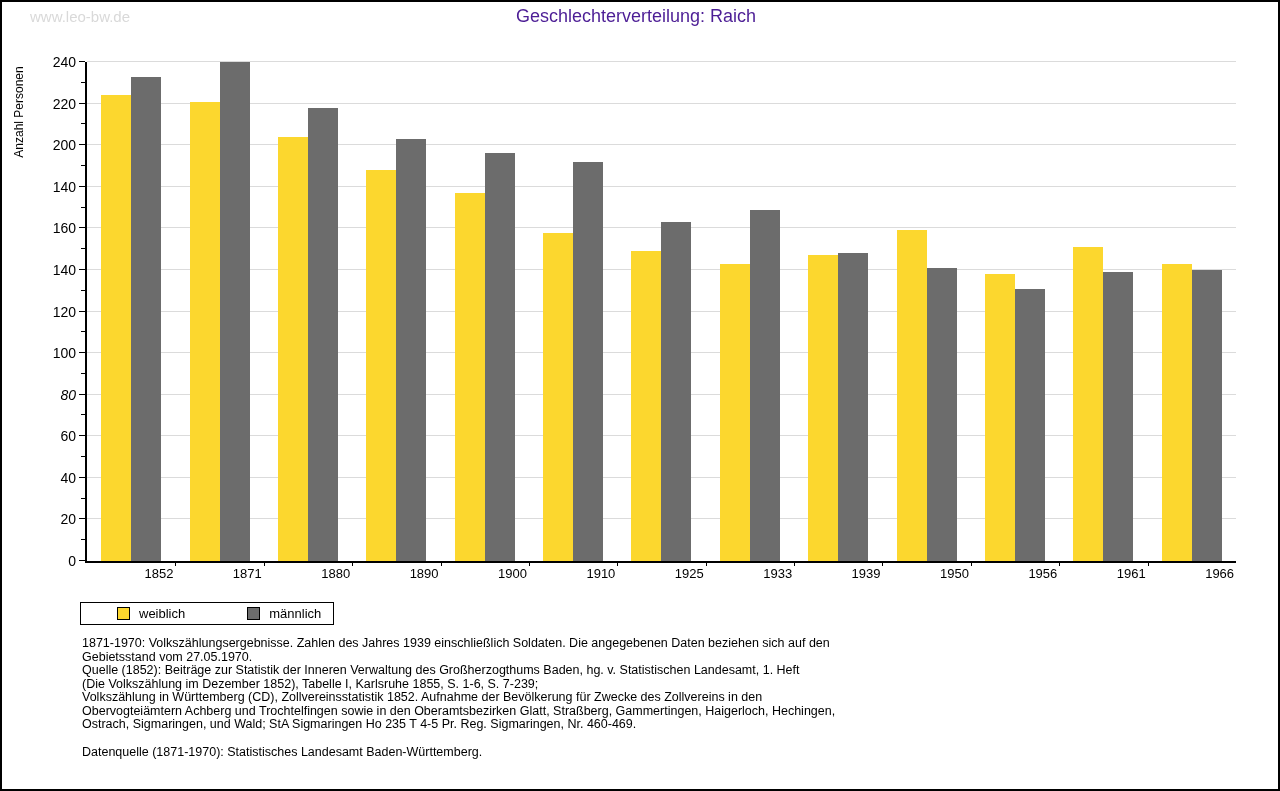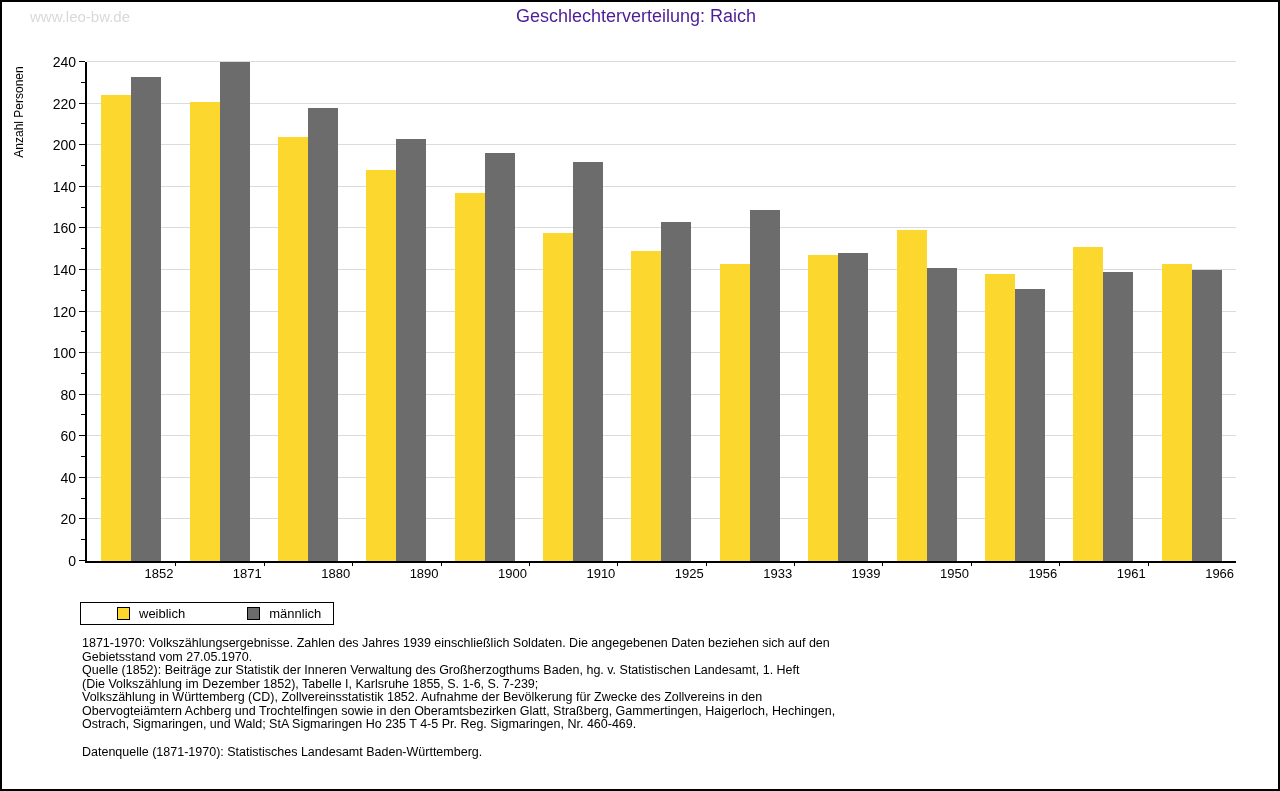--- a/index.html
+++ b/index.html
@@ -62,21 +62,21 @@
 <div class="page">
   <div class="watermark">www.leo-bw.de</div>
   <div class="chart-title">Geschlechterverteilung: Raich</div>
   <div class="y-axis-title">Anzahl Personen</div>
 
   <div id="ylabels">
       <div class="ylabel" style="bottom: 0%;">0</div>
       <div class="ylabel" style="bottom: 8.33333%;">20</div>
       <div class="ylabel" style="bottom: 16.6667%;">40</div>
       <div class="ylabel" style="bottom: 25%;">60</div>
-      <div class="ylabel" style="bottom: 33.3333%;">80</div>
+      <div class="ylabel" style="bottom: 33.3333%; font-style: italic;">80</div>
       <div class="ylabel" style="bottom: 41.6667%;">100</div>
       <div class="ylabel" style="bottom: 50%;">120</div>
       <div class="ylabel" style="bottom: 58.3333%;">140</div>
       <div class="ylabel" style="bottom: 66.6667%;">160</div>
       <div class="ylabel" style="bottom: 75%;">140</div>
       <div class="ylabel" style="bottom: 83.3333%; margin-left: 28px;">200</div>
       <div class="ylabel" style="bottom: 91.6667%;">220</div>
       <div class="ylabel" style="bottom: 100%;">240</div>
     </div>
   <div id="plot">

